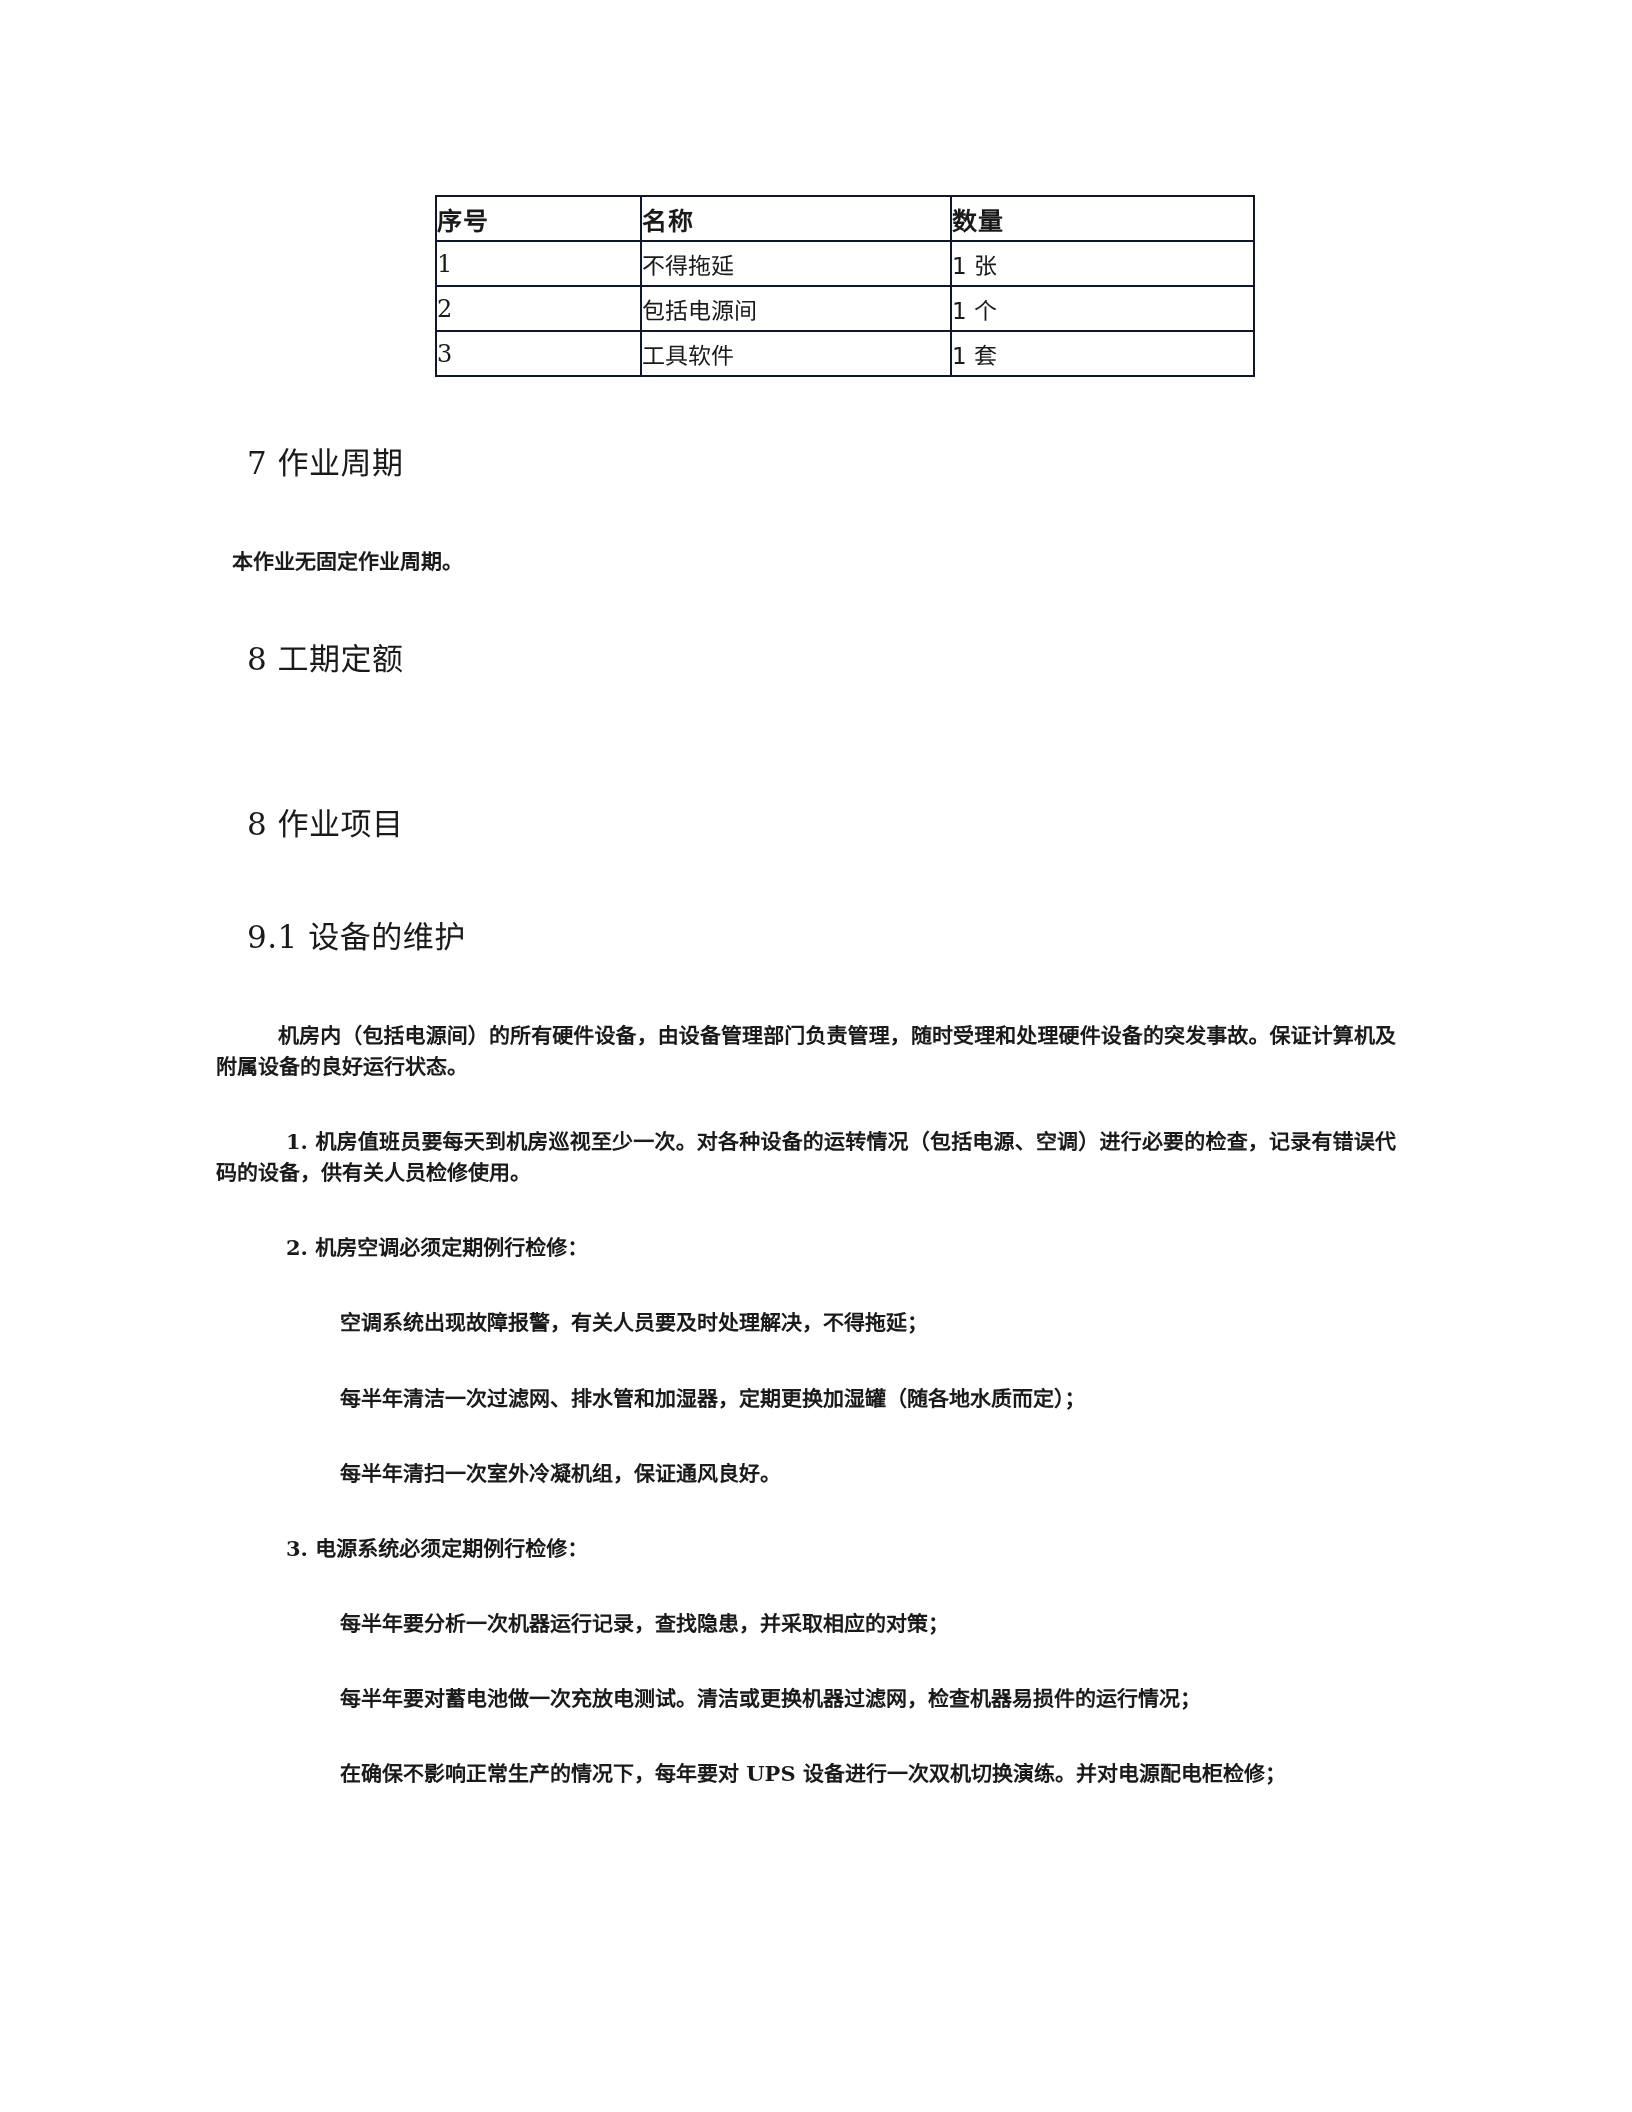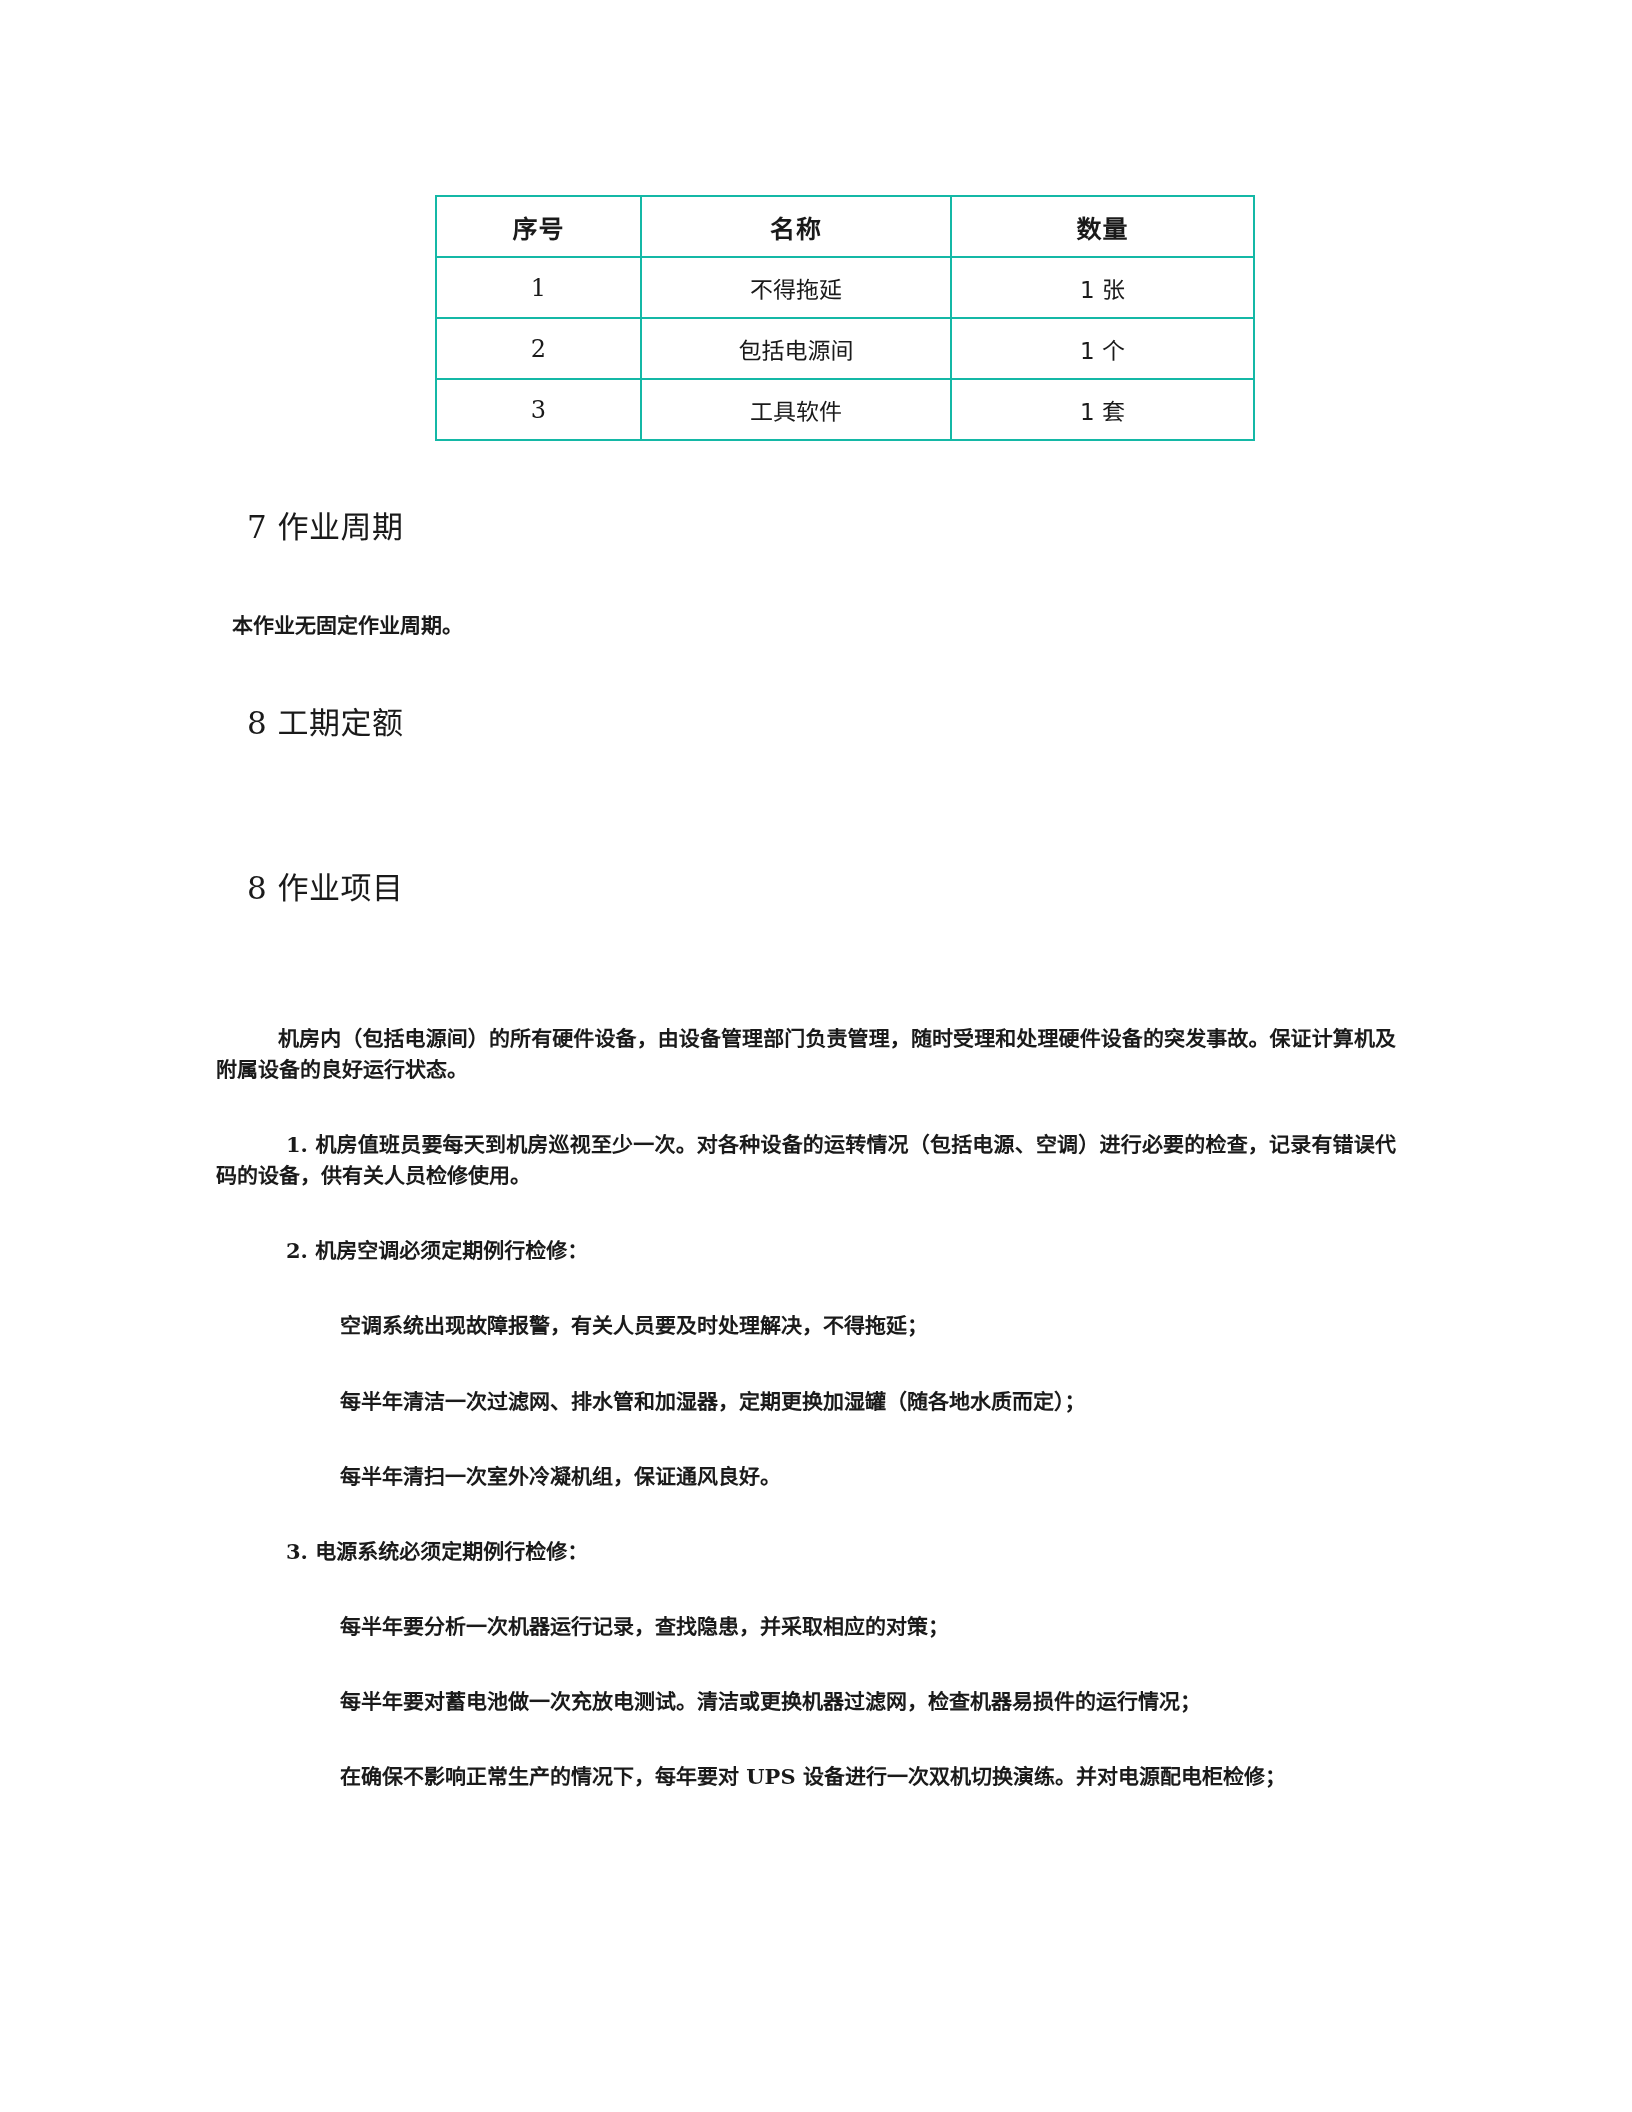--- a/index.html
+++ b/index.html
@@ -36,24 +36,24 @@
     display: flex;
     justify-content: center;
   }
   table.materials {
     border-collapse: collapse;
     width: 818px;
     margin-left: 78px;
     table-layout: fixed;
   }
   table.materials td, table.materials th {
-    border: 2px solid #14b8a6;
-    text-align: center;
+    border: 2px solid #0f172a;
+    text-align: left;
     vertical-align: middle;
-    padding: 8px;
+    padding: 0;
     height: 43px;
     font-weight: normal;
   }
   table.materials thead th {
     font-family: "DejaVu Sans", "Liberation Sans", sans-serif;
     font-weight: bold;
     font-size: 25px;
     letter-spacing: 1px;
   }
   table.materials tbody td {
@@ -143,20 +143,21 @@
     <div class="gap-para"></div>
     <p class="para indent-1">本作业无固定作业周期。</p>
 
     <div class="gap-para"></div>
     <p class="heading indent-1">8  工期定额</p>
     <div class="gap-para"></div>
 
     <div class="gap-para"></div>
     <p class="heading indent-1">8  作业项目</p>
     <div class="gap-para"></div>
+    <p class="heading indent-1">9.1 设备的维护</p>
 
     <div class="gap-para"></div>
     <p class="para indent-2">机房内（包括电源间）的所有硬件设备，由设备管理部门负责管理，随时受理和处理硬件设备的突发事故。保证计算机及附属设备的良好运行状态。</p>
 
     <div class="gap-small"></div>
     <p class="para indent-3">1. 机房值班员要每天到机房巡视至少一次。对各种设备的运转情况（包括电源、空调）进行必要的检查，记录有错误代码的设备，供有关人员检修使用。</p>
 
     <div class="gap-small"></div>
     <p class="para indent-3">2. 机房空调必须定期例行检修：</p>
 

